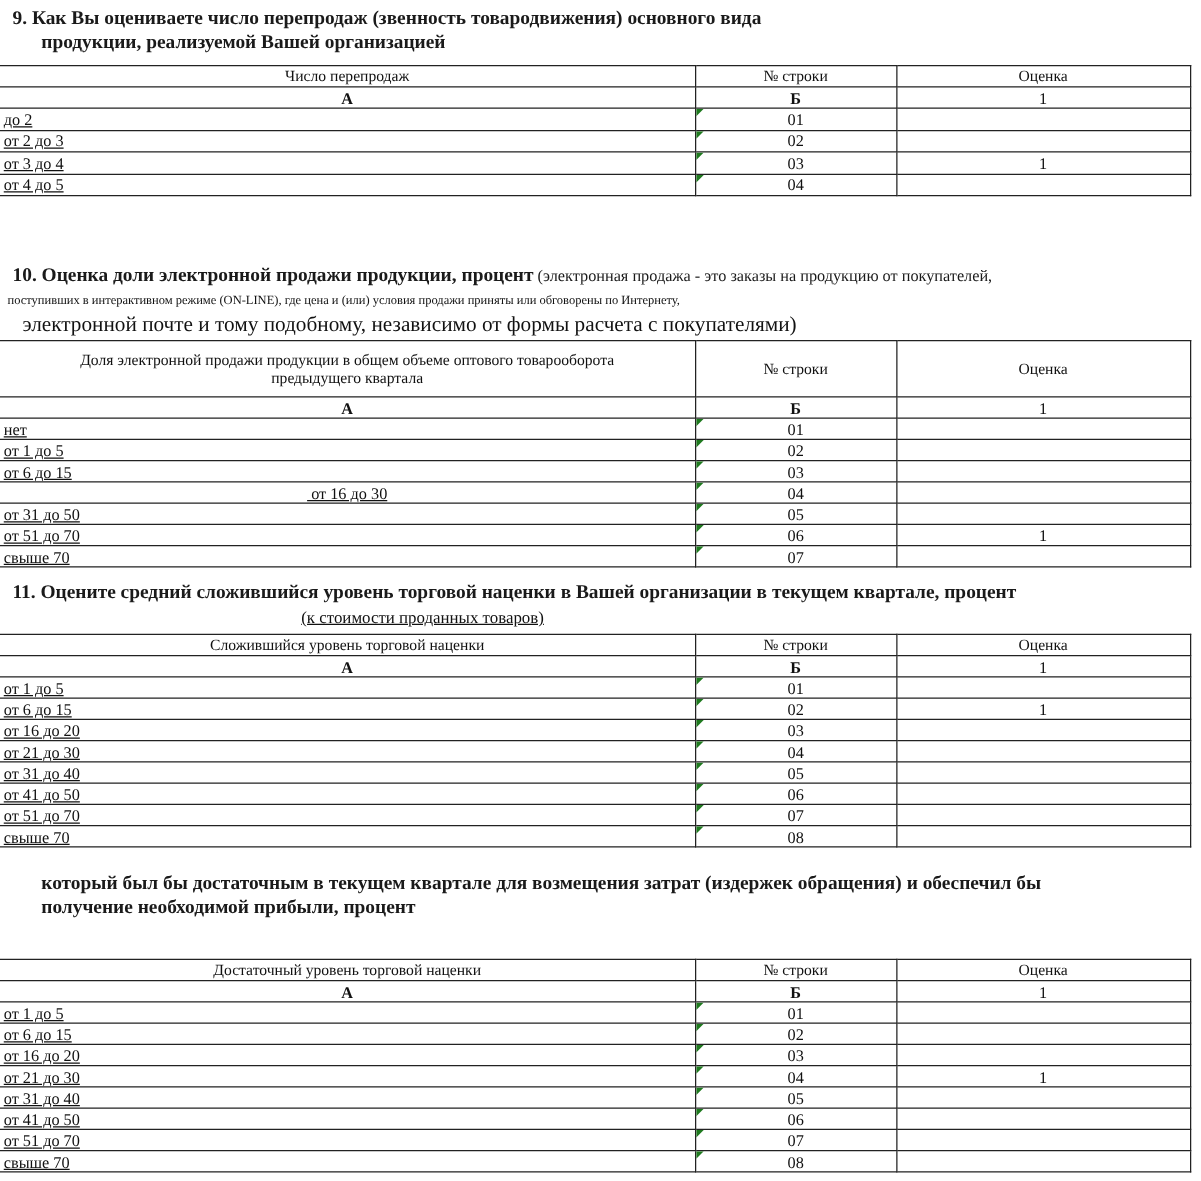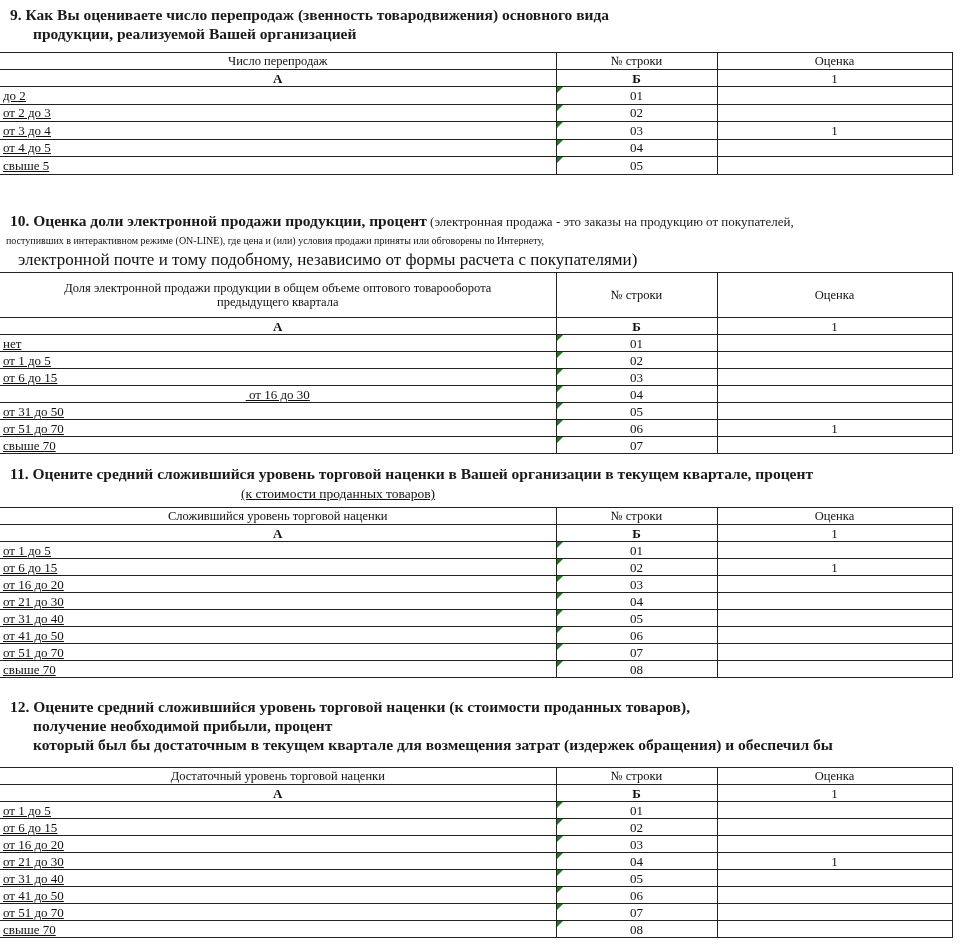--- a/index.html
+++ b/index.html
@@ -73,25 +73,20 @@
       <tr>
         <td class="l first" style="height: 16.5px; white-space: pre;">от 3 до 4</td>
         <td class="c num"><span class="tri"></span><span>03</span></td>
         <td class="c">1</td>
       </tr>
       <tr>
         <td class="l first" style="height: 16.5px; white-space: pre;">от 4 до 5</td>
         <td class="c num"><span class="tri"></span><span>04</span></td>
         <td class="c"></td>
       </tr>
-      <tr>
-        <td class="l first" style="height: 16.5px; white-space: pre;">свыше 5</td>
-        <td class="c num"><span class="tri"></span><span>05</span></td>
-        <td class="c"></td>
-      </tr>
     </tbody>
 </table>
 
 <div class="q-title" style="top:211px;">
   <span>10. Оценка доли электронной продажи продукции, процент</span><span class="normal"> (электронная продажа - это заказы на продукцию от покупателей,</span>
 </div>
 <div class="q-sub" style="left:6px; top:232px; font-size:10px;">поступивших в интерактивном режиме (ON-LINE), где цена и (или) условия продажи приняты или обговорены по Интернету,</div>
 <div class="q-sub" style="left:18px; top:251px; font-size:17px;">электронной почте и тому подобному, независимо от формы расчета с покупателями)</div>
 <table class="grid" style="top:272px;">
   <colgroup>
@@ -208,23 +203,22 @@
       </tr>
       <tr>
         <td class="l first" style="height: 15.3px; white-space: pre;">свыше 70</td>
         <td class="c num"><span class="tri"></span><span>08</span></td>
         <td class="c"></td>
       </tr>
     </tbody>
 </table>
 
 <div class="q-title" style="top:697px;">
-  <span>12. Оцените средний сложившийся уровень торговой наценки (к стоимости проданных товаров),</span>
+  <span class="q-indent">который был бы достаточным в текущем квартале для возмещения затрат (издержек обращения) и обеспечил бы</span>
   <span class="q-indent">получение необходимой прибыли, процент</span>
-  <span class="q-indent">который был бы достаточным в текущем квартале для возмещения затрат (издержек обращения) и обеспечил бы</span>
 </div>
 <table class="grid" style="top:767px;">
   <colgroup>
       <col style="width:556px">
       <col style="width:161px">
       <col style="width:235px">
     </colgroup>
   <tbody>
       <tr class="hdr">
     <td class="c first">Достаточный уровень торговой наценки</td>

